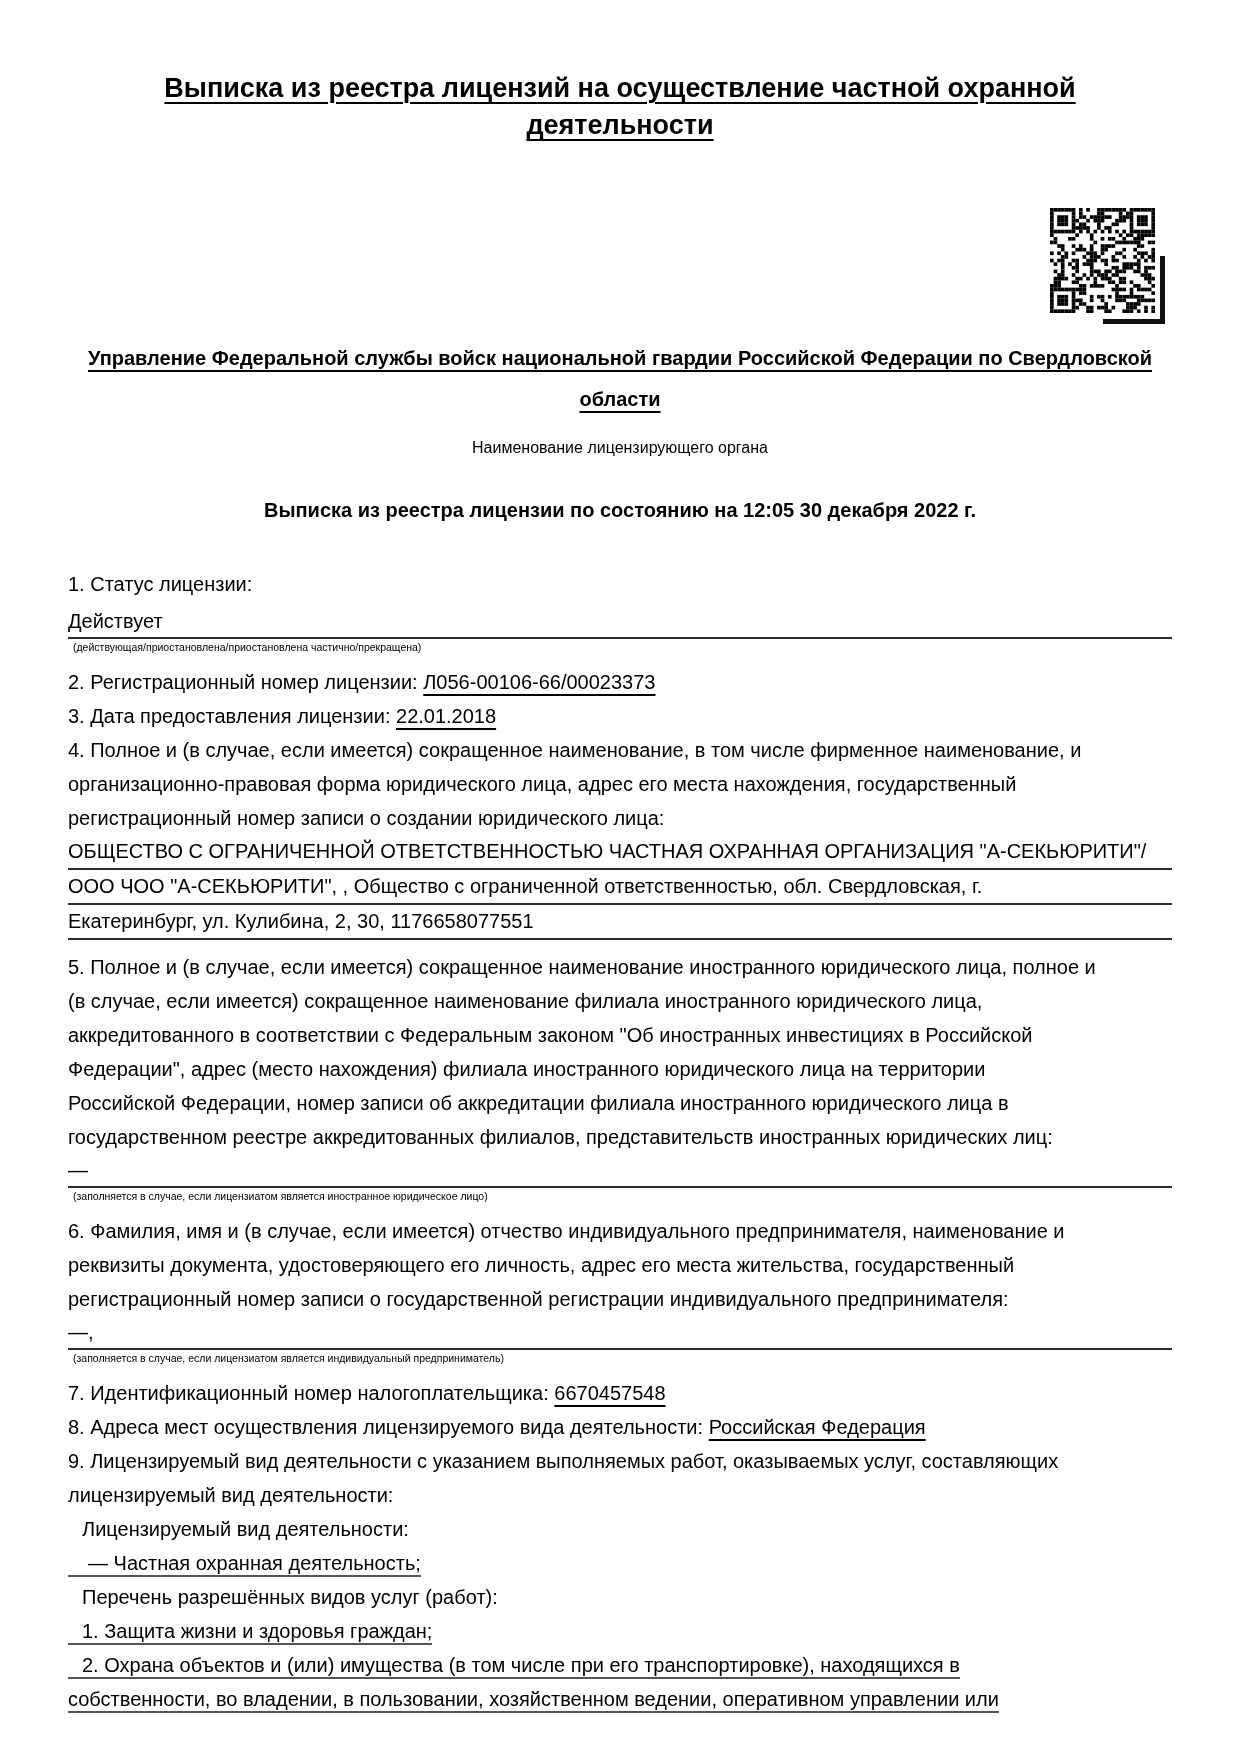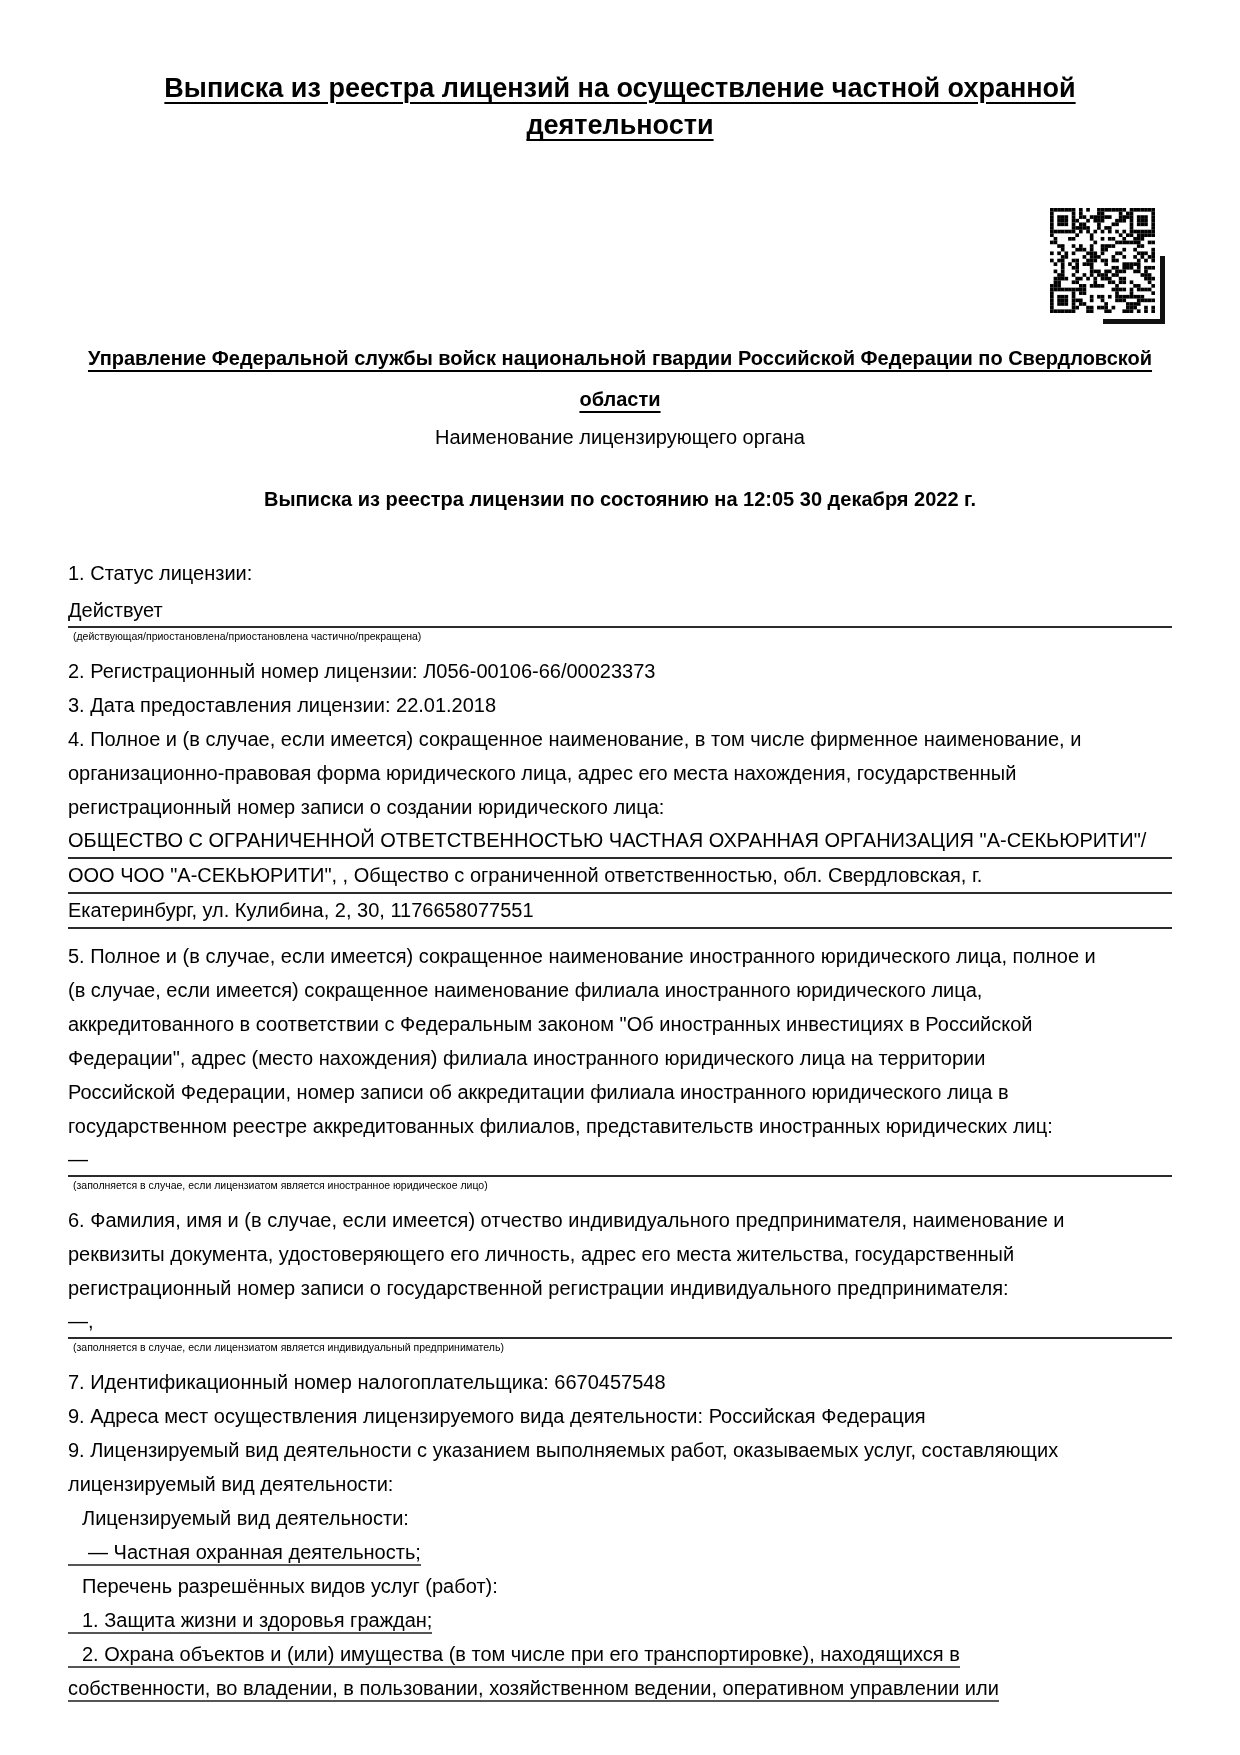--- a/index.html
+++ b/index.html
@@ -16,39 +16,39 @@
 
   
   .qr-wrap { position:absolute; left:1050px; top:208px; width:105px; height:105px; }
   .qr-bracket {
     position:absolute; left:1103px; top:256px; width:62px; height:68px;
     border-right:5px solid #111; border-bottom:5px solid #111;
   }
 
   
   .authority { margin-top:194px; text-align:center; font-size:20px; font-weight:700; line-height:41px; }
-  .authority-caption { text-align:center; font-size:20px; font-weight:400; line-height:34px; margin-top:0px; }
+  .authority-caption { text-align:center; font-size:16px; font-weight:400; line-height:34px; margin-top:11px; }
   .extract-date { margin-top:28px; text-align:center; font-size:20px; font-weight:700; line-height:34px; }
 
   
   .b { font-size:20px; line-height:34px; font-weight:400; }
   .line { white-space:nowrap; }
   .mt-sec { margin-top:22px; }
   .mt-sm  { margin-top:10px; }
 
   
   .frow { border-bottom:2px solid #2b2b2b; line-height:32px; }
   
   .vrow { border-bottom:2px solid #2b2b2b; line-height:33px; white-space:nowrap; }
 
   
   .note { font-size:10.5px; line-height:15px; padding-left:5px; margin-top:1px; color:#000; }
 
   
-  .uv { text-underline-offset:5px; text-decoration-thickness:1.5px; }
+  .uv { text-decoration:underline; text-underline-offset:5px; text-decoration-thickness:1.5px; }
 
   
   .ublock { border-bottom:2px solid #555; padding-bottom:1px;text-align:right; }
   .ind14 { padding-left:14px; }
   .ind20 { padding-left:20px; }
 </style>
 </head>
 <body>
 
 <div class="page">
@@ -107,21 +107,21 @@
     <div class="frow">—,</div>
     <div class="note">(заполняется в случае, если лицензиатом является индивидуальный предприниматель)</div>
   </div>
 
   <div class="b line mt-sm">
     <span>7. Идентификационный номер налогоплательщика:</span>
     <span class="uv">6670457548</span>
   </div>
 
   <div class="b line">
-    <span>9. Адреса мест осуществления лицензируемого вида деятельности:</span>
+    <span>8. Адреса мест осуществления лицензируемого вида деятельности:</span>
     <span class="uv">Российская Федерация</span>
   </div>
 
   <div class="b">
     <div class="line">9. Лицензируемый вид деятельности с указанием выполняемых работ, оказываемых услуг, составляющих</div>
     <div class="line">лицензируемый вид деятельности:</div>
     <div class="line ind14">Лицензируемый вид деятельности:</div>
     <div class="line"><span class="ublock ind20">— Частная охранная деятельность;</span></div>
     <div class="line ind14">Перечень разрешённых видов услуг (работ):</div>
     <div class="line"><span class="ublock ind14">1. Защита жизни и здоровья граждан;</span></div>

